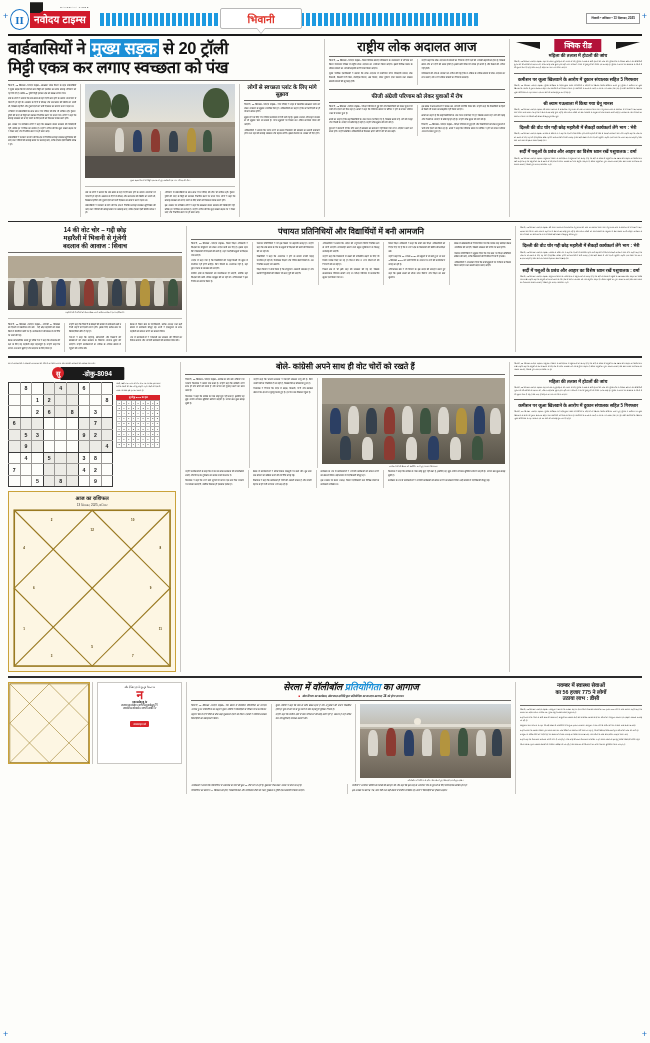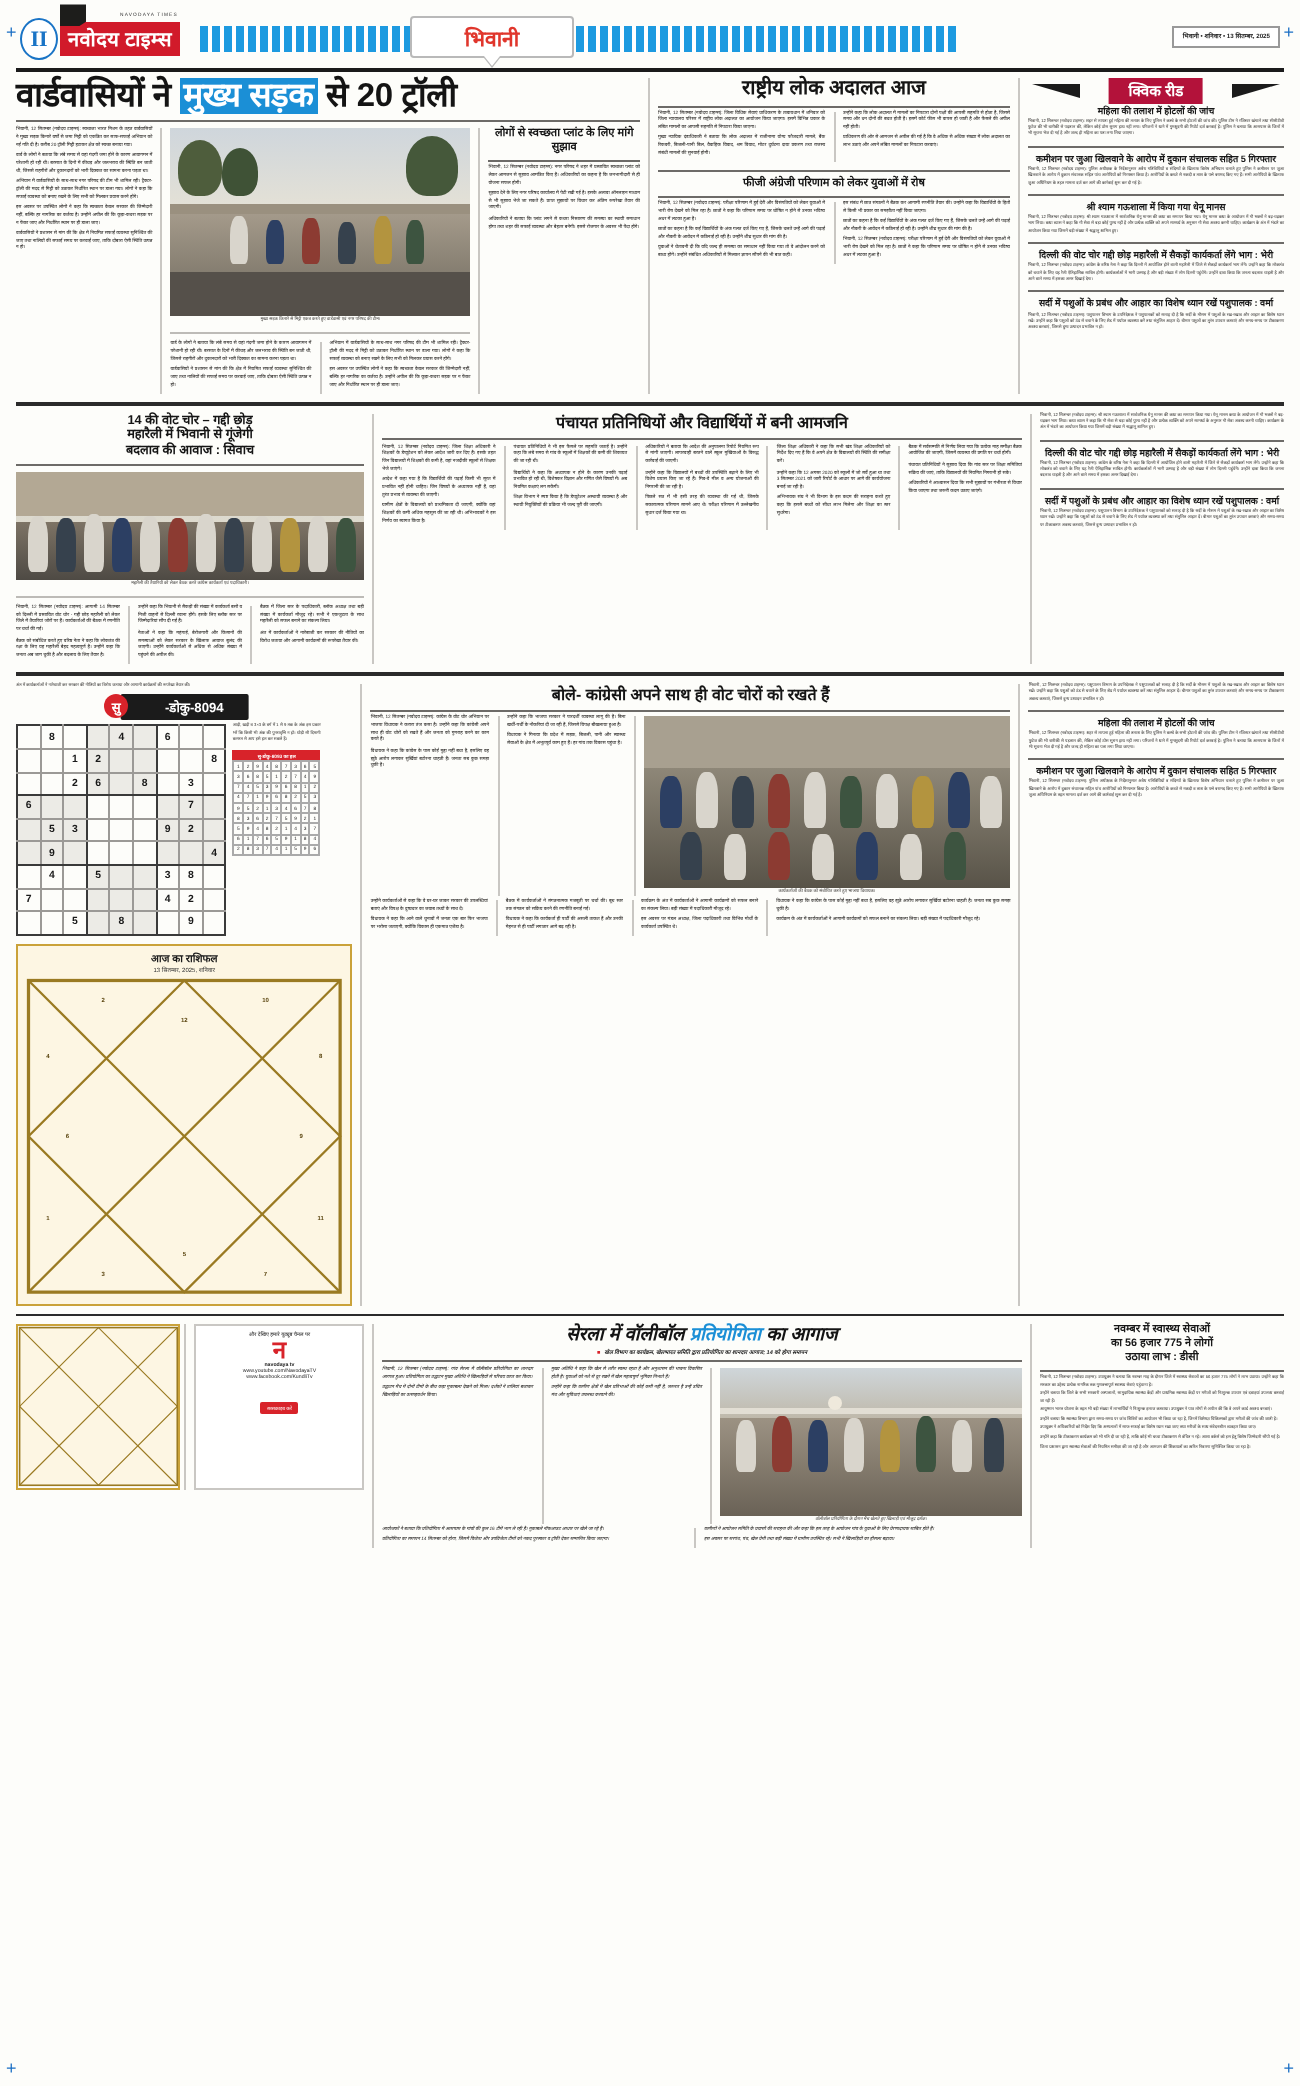--- a/index.html
+++ b/index.html
@@ -44,21 +44,21 @@
     position:absolute;left:30px;top:-5px;font-size:2.4px;color:#333;letter-spacing:.6px;
     white-space:nowrap;
   }
   .bar-strip{
     position:absolute;top:13px;height:13px;
     background:repeating-linear-gradient(90deg,#1d9ae0 0,#1d9ae0 4px,#ffffff 4px,#ffffff 6px);
   }
   .strip-left{left:100px;right:430px;}
   .strip-right{left:288px;width:190px;}
   .city-tab{
-    position:absolute;left:205px;top:8px;width:80px;height:19px;background:#fff;
+    position:absolute;left:220px;top:8px;width:80px;height:19px;background:#fff;
     border:1px solid #b9b9b9;border-radius:2px;display:flex;align-items:center;
     justify-content:center;
   }
   .city-tab span{color:#e0362c;font-weight:bold;font-size:10.5px;}
   .city-tab:after{
     content:"";position:absolute;bottom:-5px;left:50%;margin-left:-4px;
     width:0;height:0;border-left:4px solid transparent;border-right:4px solid transparent;
     border-top:5px solid #fff;filter:drop-shadow(0 1px 0 #b9b9b9);
   }
   .dateline{
@@ -73,21 +73,21 @@
   .rule-h.thick{height:1.6px;background:#2b2b2b;}
   .rule-h.dark{height:1px;background:#6d6b68;}
 
   
   .hl-mega{
     font-size:16.5px;line-height:1.14;font-weight:bold;color:#141414;
     letter-spacing:-.2px;
   }
   .hl-mega .hi{background:#1b8fd6;color:#fff;padding:0 2px;}
   .hl-big{font-size:9.2px;line-height:1.18;font-weight:bold;color:#141414;text-align:center;}
-  .hl-mid{font-size:10px;line-height:1.2;font-weight:bold;color:#151515;text-align:center;}
+  .hl-mid{font-size:13px;line-height:1.2;font-weight:bold;color:#151515;text-align:center;}
   .hl-sm{font-size:5.6px;line-height:1.22;font-weight:bold;color:#151515;text-align:center;}
   .hl-xs{font-size:4.6px;line-height:1.24;font-weight:bold;color:#171717;text-align:center;}
   .hl-blue{color:#1b8fd6;}
 
   
   .photo{position:relative;overflow:hidden;background:#b9b4ac;}
   .cap{font-size:2.2px;color:#3a3835;text-align:center;padding:1px 0 0 0;line-height:1.3;}
   .photo .sky{position:absolute;left:0;right:0;top:0;height:42%;background:linear-gradient(#cfd6dc,#e4e1d6);}
   .photo .ground{position:absolute;left:0;right:0;bottom:0;height:58%;background:linear-gradient(#a79d8d,#6e685d);}
   .photo .tree{position:absolute;background:#4e5d3c;border-radius:50% 50% 40% 40%;}
@@ -198,20 +198,21 @@
 
   <div style="height:1.5px;background:#1b1b1b;margin:0 8px;"></div>
 
   <div class="pad" style="padding-top:3px;">
     <div class="cols">
 
       <div style="width:312px;">
         <div class="hl-mega">
           <span>वार्डवासियों ने </span><span class="hi">मुख्य सड़क</span><span> से 20 ट्रॉली</span>
         </div>
+        <div class="hl-mega" style="margin-top:1px;">मिट्टी एकत्र कर लगाए स्वच्छता को पंख</div>
         <div class="rule-h dark" style="margin:3px 0 3px 0;"></div>
 
         <div class="cols">
 
           <div style="width:72px;" class="body-col">
             <p>भिवानी, 12 सितम्बर (नवोदय टाइम्स): स्वच्छता भारत मिशन के तहत वार्डवासियों ने मुख्य सड़क किनारे वर्षों से जमा मिट्टी को एकत्रित कर साफ-सफाई अभियान को नई गति दी है। करीब 20 ट्रॉली मिट्टी हटाकर क्षेत्र को स्वच्छ बनाया गया।</p>
             <p>वार्ड के लोगों ने बताया कि लंबे समय से यहां गंदगी जमा होने के कारण आवागमन में परेशानी हो रही थी। बरसात के दिनों में कीचड़ और जलभराव की स्थिति बन जाती थी, जिससे राहगीरों और दुकानदारों को भारी दिक्कत का सामना करना पड़ता था।</p>
             <p>अभियान में वार्डवासियों के साथ-साथ नगर परिषद की टीम भी शामिल रही। ट्रैक्टर-ट्रॉली की मदद से मिट्टी को उठाकर निर्धारित स्थान पर डाला गया। लोगों ने कहा कि सफाई व्यवस्था को बनाए रखने के लिए सभी को मिलकर प्रयास करने होंगे।</p>
             <p>इस अवसर पर उपस्थित लोगों ने कहा कि स्वच्छता केवल सरकार की जिम्मेदारी नहीं, बल्कि हर नागरिक का कर्तव्य है। उन्होंने अपील की कि कूड़ा-कचरा सड़क पर न फेंका जाए और निर्धारित स्थान पर ही डाला जाए।</p>
             <p>वार्डवासियों ने प्रशासन से मांग की कि क्षेत्र में नियमित सफाई व्यवस्था सुनिश्चित की जाए तथा नालियों की सफाई समय पर करवाई जाए, ताकि दोबारा ऐसी स्थिति उत्पन्न न हो।</p>

